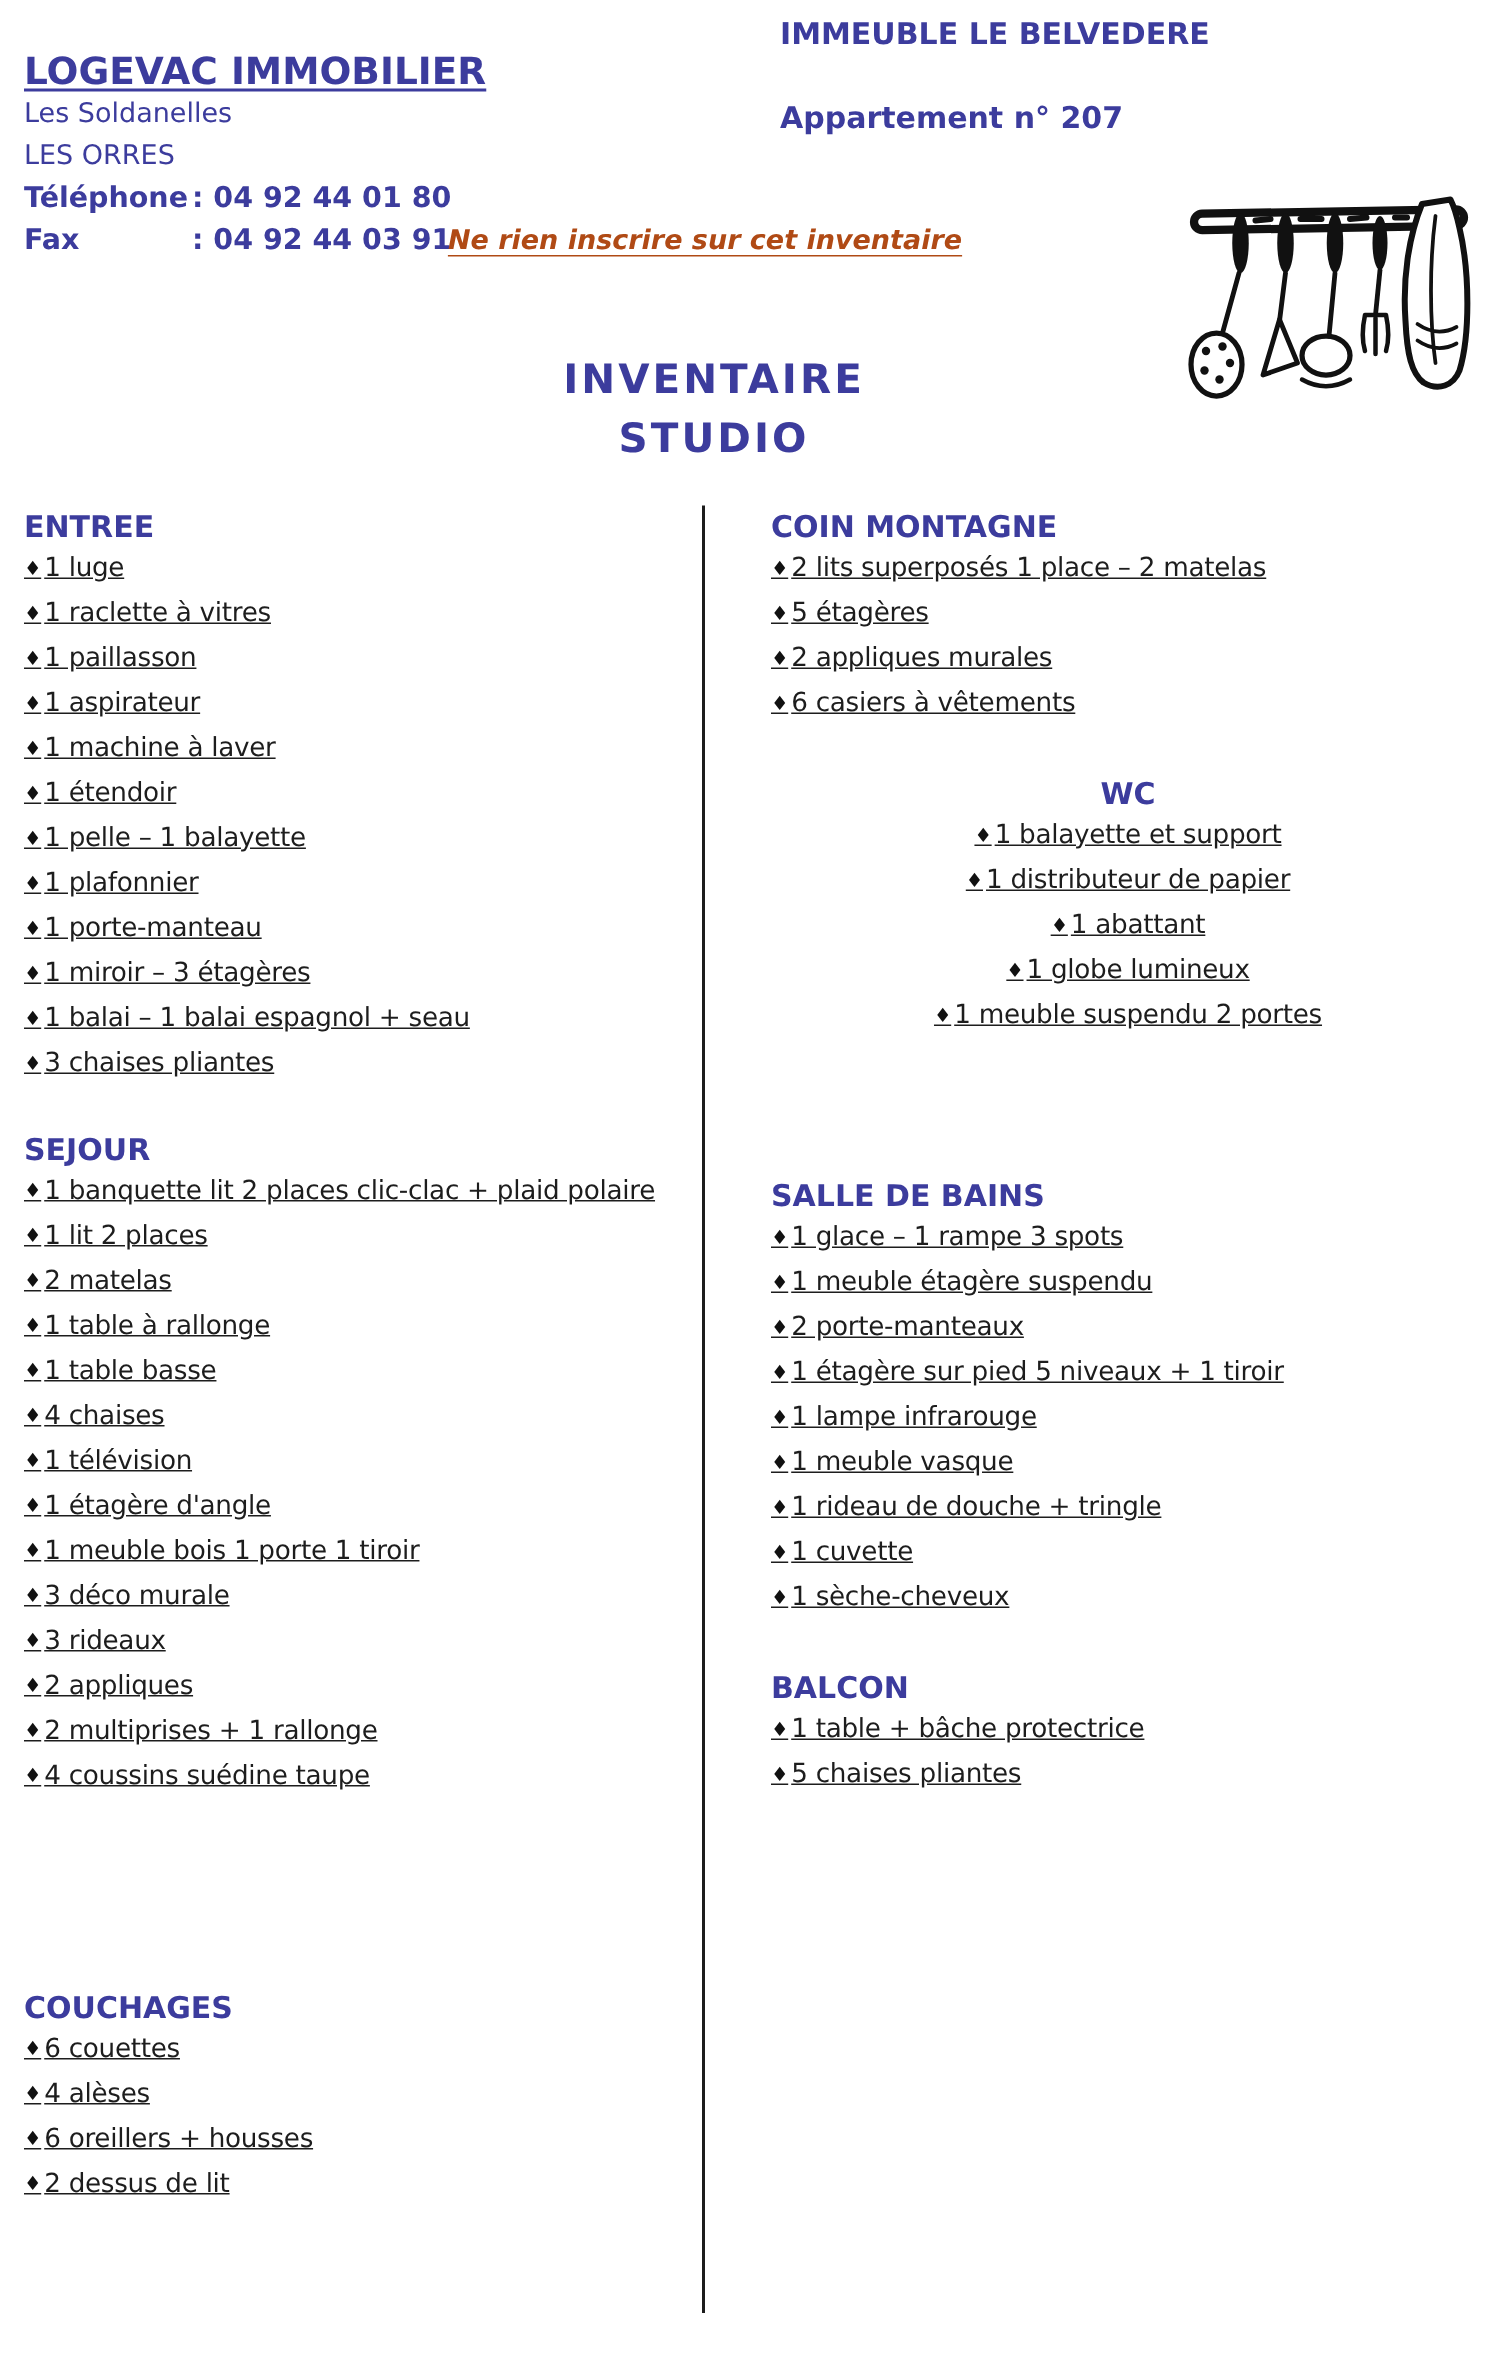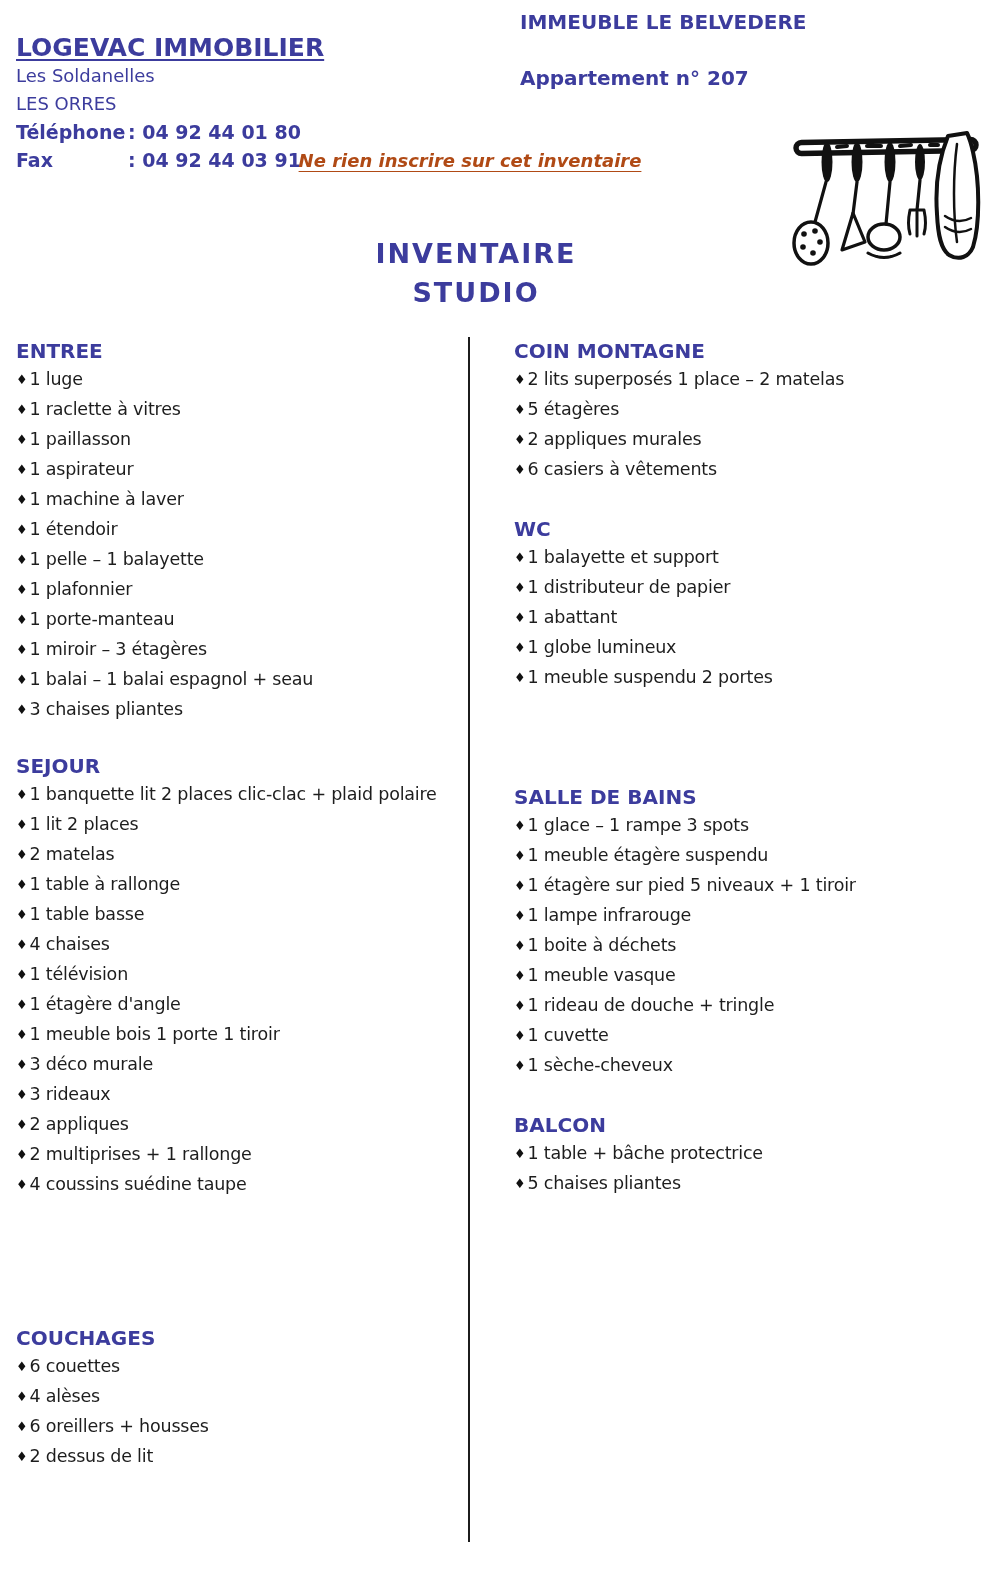--- a/index.html
+++ b/index.html
@@ -27,27 +27,27 @@
   .doc-title{position:absolute;left:0;top:234px;width:940px;text-align:center;line-height:39px;}
   .doc-title div{font-size:27px;font-weight:bold;color:#3c3c9d;letter-spacing:2px;padding-left:12px;}
   
   .clipart{position:absolute;left:788px;top:124px;width:212px;height:155px;}
   
   .col{position:absolute;top:337px;}
   .col-left{left:16px;width:448px;}
   .col-right{left:514px;width:476px;}
   .divider{position:absolute;left:468px;top:337px;width:2px;height:1205px;background:#1c1c1c;}
   .section-title{font-size:20px;font-weight:bold;color:#3c3c9d;line-height:28px;}
-  ul.items{list-style:none;margin:0;padding:0;}
+  ul.items{list-style:none;margin:0;padding:0;text-decoration:underline;}
   ul.items li{font-size:17.5px;line-height:28px;white-space:nowrap;letter-spacing:-0.2px;}
   .bullet{font-size:13px;margin-right:2px;position:relative;top:-1px;color:#111;}
   
   .section.sejour{margin-top:27px;}
   .section.couchages{margin-top:124px;}
-  .section.wc{margin-top:30px;}
+  .section.wc{margin-top:30px;text-align:center;}
   .section.salle-de-bains{margin-top:90px;}
   .section.balcon{margin-top:30px;}
 </style>
 </head>
 <body>
 
 <div class="header-left">
   <div class="agency">LOGEVAC IMMOBILIER</div>
   <div class="residence">Les Soldanelles</div>
   <div class="city">LES ORRES</div>
@@ -181,23 +181,23 @@
         <li><span class="bullet">♦</span><span>1 abattant</span></li>
         <li><span class="bullet">♦</span><span>1 globe lumineux</span></li>
         <li><span class="bullet">♦</span><span>1 meuble suspendu 2 portes</span></li>
       </ul>
     </div>
     <div class="section salle-de-bains">
       <div class="section-title">SALLE DE BAINS</div>
       <ul class="items">
         <li><span class="bullet">♦</span><span>1 glace – 1 rampe 3 spots</span></li>
         <li><span class="bullet">♦</span><span>1 meuble étagère suspendu</span></li>
+        <li><span class="bullet">♦</span><span>2 porte-manteaux</span></li>
         <li><span class="bullet">♦</span><span>1 étagère sur pied 5 niveaux + 1 tiroir</span></li>
         <li><span class="bullet">♦</span><span>1 lampe infrarouge</span></li>
-        <li><span class="bullet">♦</span><span>1 boite à déchets</span></li>
         <li><span class="bullet">♦</span><span>1 meuble vasque</span></li>
         <li><span class="bullet">♦</span><span>1 rideau de douche + tringle</span></li>
         <li><span class="bullet">♦</span><span>1 cuvette</span></li>
         <li><span class="bullet">♦</span><span>1 sèche-cheveux</span></li>
       </ul>
     </div>
     <div class="section balcon">
       <div class="section-title">BALCON</div>
       <ul class="items">
         <li><span class="bullet">♦</span><span>1 table + bâche protectrice</span></li>

